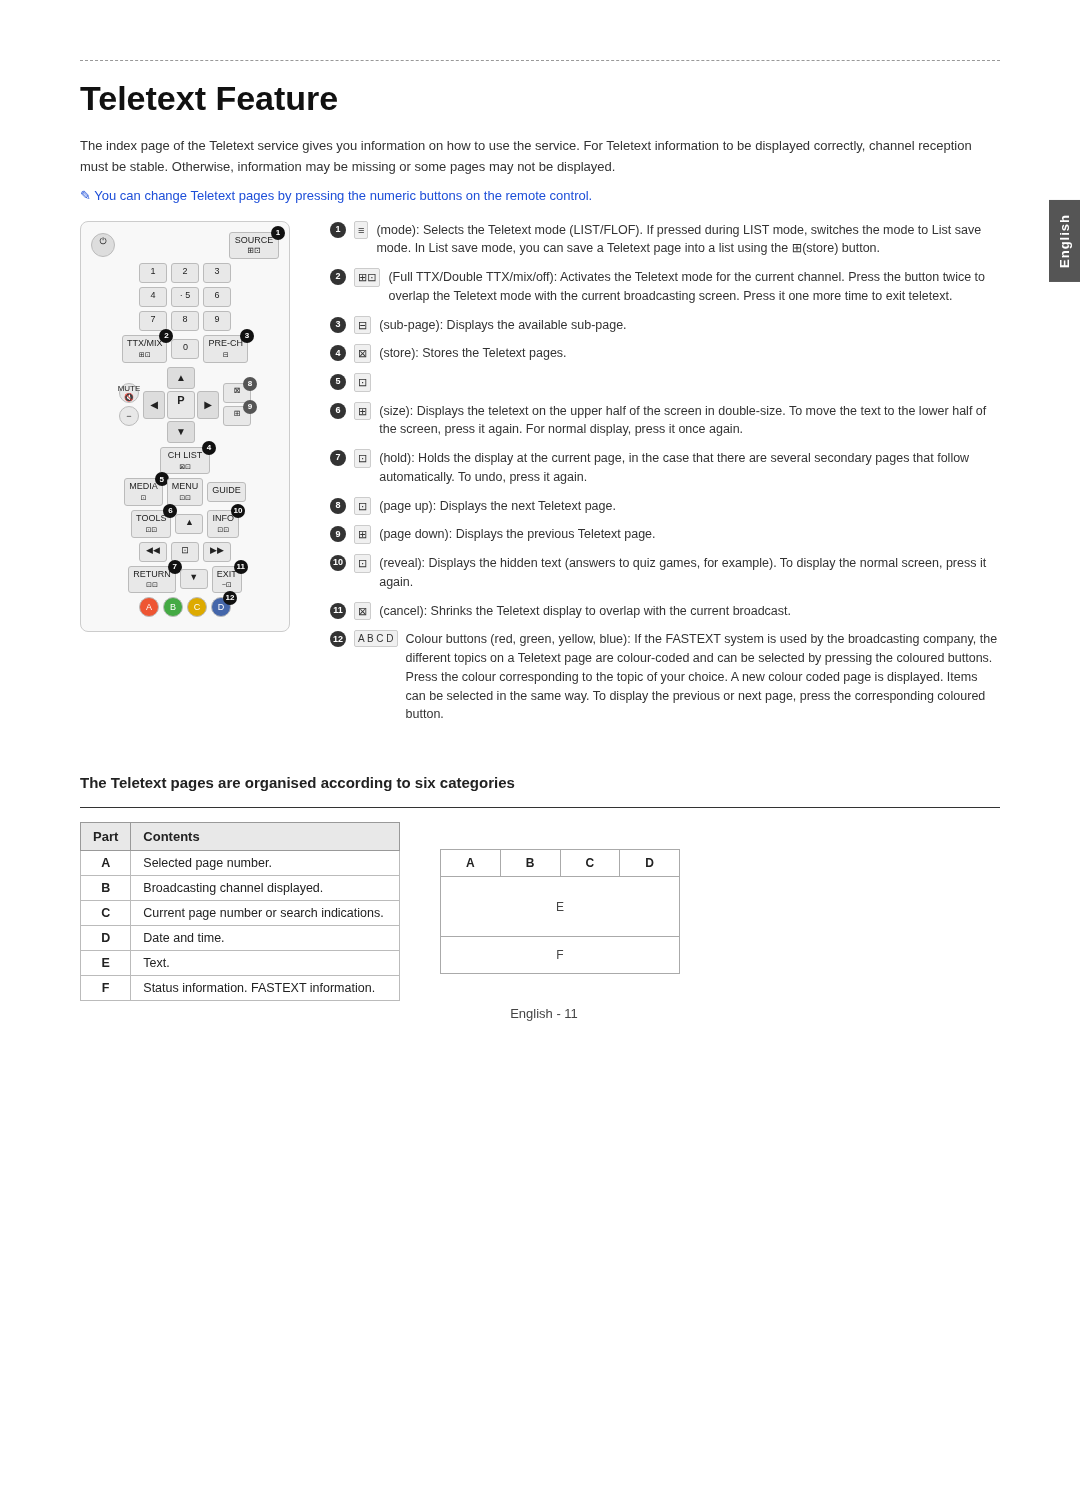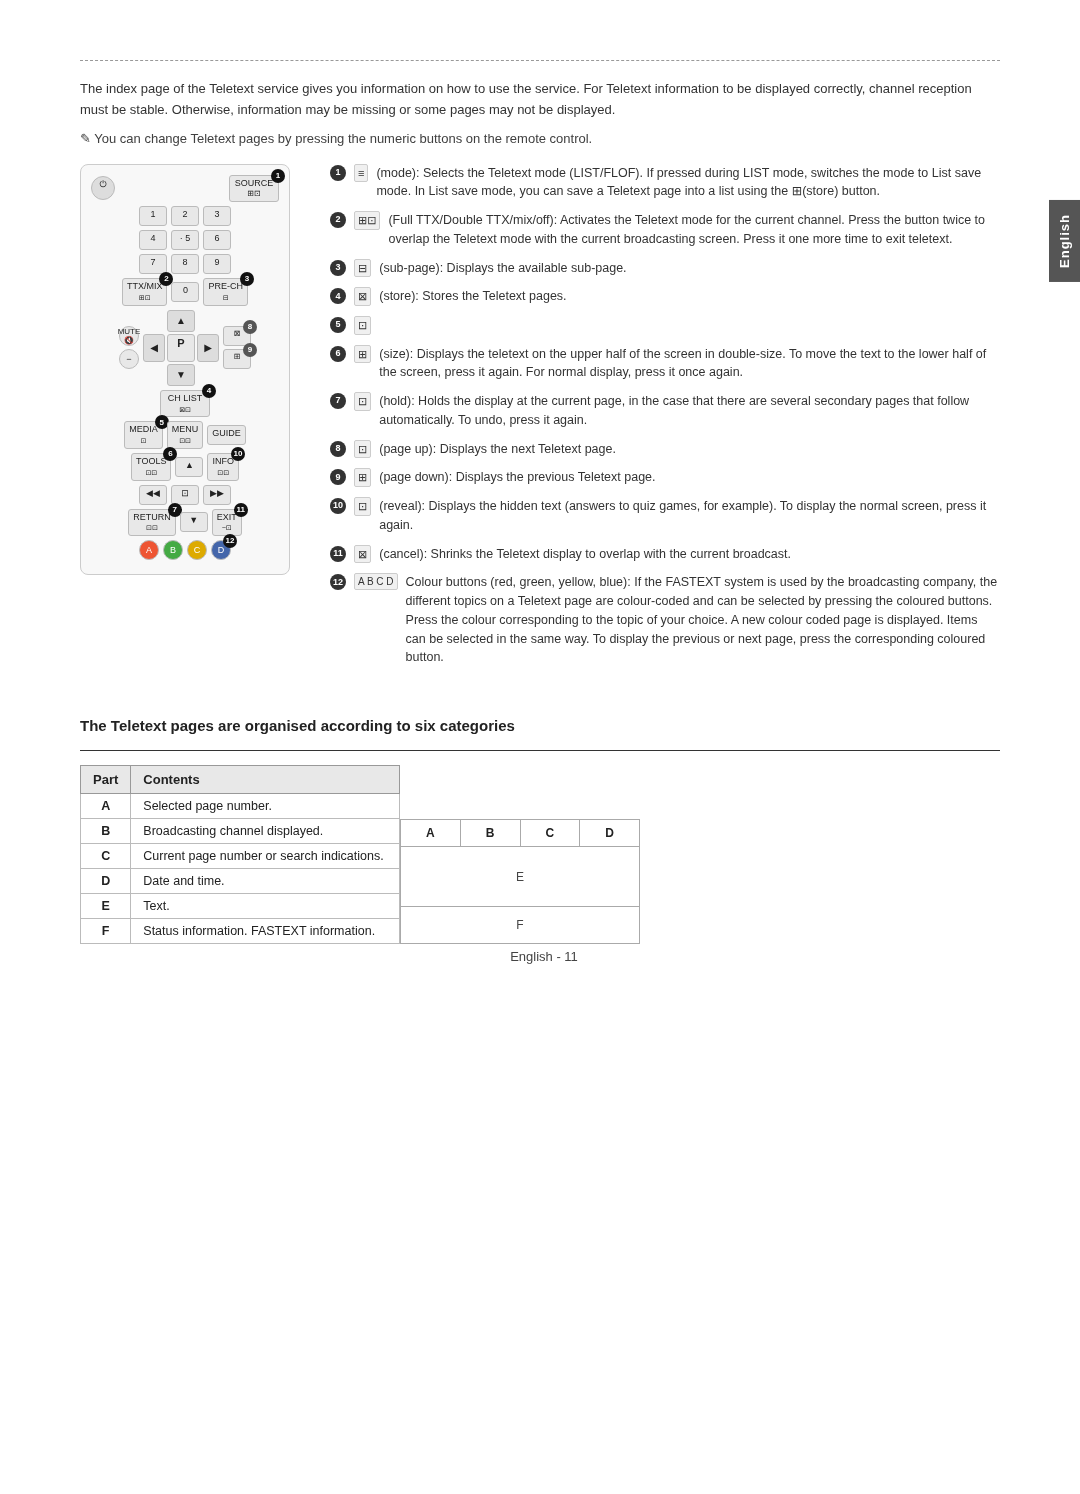--- a/index.html
+++ b/index.html
@@ -51,21 +51,21 @@
     .intro-text {
       font-size: 13px;
       line-height: 1.6;
       margin-bottom: 10px;
       color: #333;
     }
 
     .note-text {
       font-size: 13px;
       margin-bottom: 18px;
-      color: #404040;
+      color: #1d4ed8;
     }
     .note-text::before {
       content: "✎ ";
     }
 
     
     .main-content {
       display: flex;
       gap: 30px;
       margin-bottom: 40px;
@@ -171,21 +171,22 @@
     .table-section-title {
       font-size: 15px;
       font-weight: bold;
       margin-bottom: 14px;
       border-bottom: 1.5px solid #333;
       padding-bottom: 16px;
     }
 
     .table-area {
       display: flex;
-      align-items: flex-end;
+      gap: 40px;
+      align-items: center;
     }
 
     .contents-table {
       border-collapse: collapse;
       min-width: 320px;
     }
 
     .contents-table th {
       background: #e8e8e8;
       border: 1.5px solid #999;
@@ -275,20 +276,21 @@
   </style>
 </head>
 <body>
 
 <div class="page-container">
 
   <div class="side-tab">English</div>
 
   <div class="dashed-line"></div>
 
+  <h1 class="page-title">Teletext Feature</h1>
 
   <p class="intro-text">The index page of the Teletext service gives you information on how to use the service. For Teletext information to be displayed correctly, channel reception must be stable. Otherwise, information may be missing or some pages may not be displayed.</p>
   <p class="note-text">You can change Teletext pages by pressing the numeric buttons on the remote control.</p>
 
   <div class="main-content">
 
     <div class="remote-container">
       <div class="remote">
 
         <div class="remote-row">

